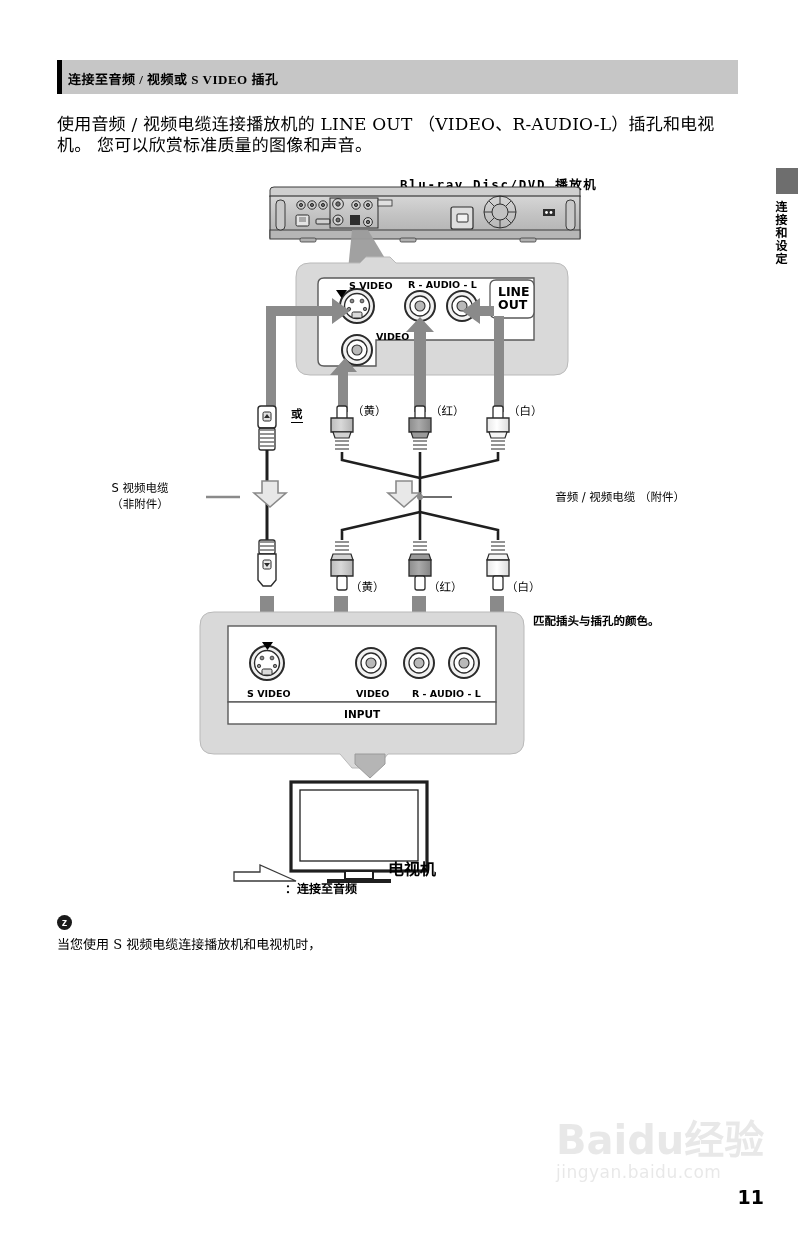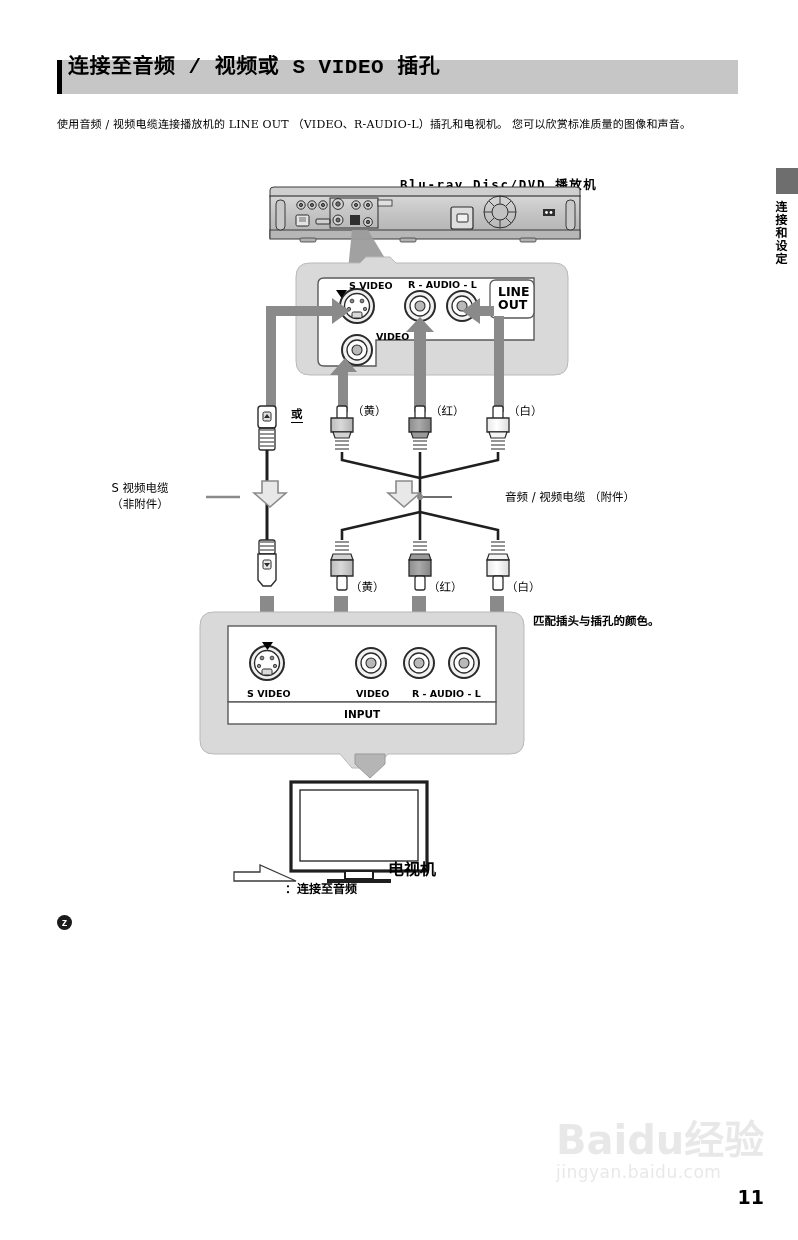--- a/index.html
+++ b/index.html
@@ -9,28 +9,28 @@
   }
   .page{position:absolute;inset:0;}
 
   
   .hdr-band{
     position:absolute;left:57px;top:60px;width:681px;height:34px;
     background:#c6c6c6;
   }
   .hdr-rule{position:absolute;left:57px;top:60px;width:5px;height:34px;background:#000;}
   .hdr-text{
-    position:absolute;left:68px;top:56px;width:660px;height:24px;
-    font-size:21px;font-weight:bold;letter-spacing:.5px;line-height:24px;
-    font-family:Liberation Mono, monospace;
+    position:absolute;left:68px;top:68px;width:660px;height:24px;
+    font-size:13px;font-weight:bold;letter-spacing:.5px;line-height:24px;
+    font-family:Liberation Serif, serif;
   }
 
   .intro{
     position:absolute;left:57px;top:114px;width:686px;
-    font-size:11px;line-height:21px;letter-spacing:.2px;
+    font-size:17px;line-height:21px;letter-spacing:.2px;
     font-family:"DejaVu Serif","Liberation Serif",serif;
   }
 
   
   .sidetab-band{position:absolute;left:776px;top:168px;width:22px;height:26px;background:#6e6e6e;}
   .sidetab-text{
     position:absolute;left:770px;top:200px;width:20px;
     writing-mode:vertical-rl;text-orientation:upright;
     font-size:12px;font-weight:bold;letter-spacing:1px;line-height:20px;
     font-family:"DejaVu Sans","Liberation Sans",sans-serif;
@@ -45,21 +45,21 @@
     font-family:"DejaVu Sans Mono","Liberation Mono",monospace;
   }
 
   
   .cap{position:absolute;font-size:11.5px;font-family:"DejaVu Sans","Liberation Sans",sans-serif;}
 
   .cable-lbl{
     position:absolute;font-size:11.5px;line-height:16px;text-align:center;
     font-family:"DejaVu Sans","Liberation Sans",sans-serif;
   }
-  .cable-lbl.r{text-align:center;}
+  .cable-lbl.r{text-align:right;}
 
   .note-match{
     position:absolute;left:533px;top:612px;font-size:11.5px;font-weight:bold;
     font-family:"DejaVu Sans","Liberation Sans",sans-serif;
   }
   .tv-lbl{
     position:absolute;left:388px;top:856px;font-size:16px;font-weight:bold;
     font-family:"DejaVu Sans","Liberation Sans",sans-serif;
   }
   .legend-lbl{
@@ -416,20 +416,21 @@
   </div>
 
   <div class="cable-lbl r" style="left:455px;top:489px;width:230px;">音频 / 视频电缆 （附件）</div>
 
   <div class="note-match">匹配插头与插孔的颜色。</div>
   <div class="tv-lbl">电视机</div>
   <div class="legend-lbl">：连接至音频</div>
 
   <div class="fn-icon">z</div>
   <div class="fn-text">
+    <div>当您使用 S 视频电缆连接播放机和电视机时，</div>
   </div>
 
   <div class="wm">
     <div class="wm-main">Baidu经验</div>
     <div class="wm-sub">jingyan.baidu.com</div>
   </div>
 
   <div class="pageno">11</div>
 
 </div>

